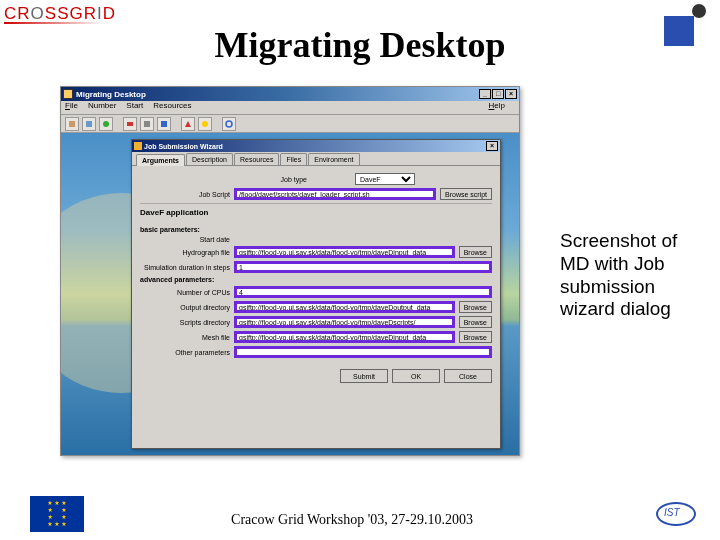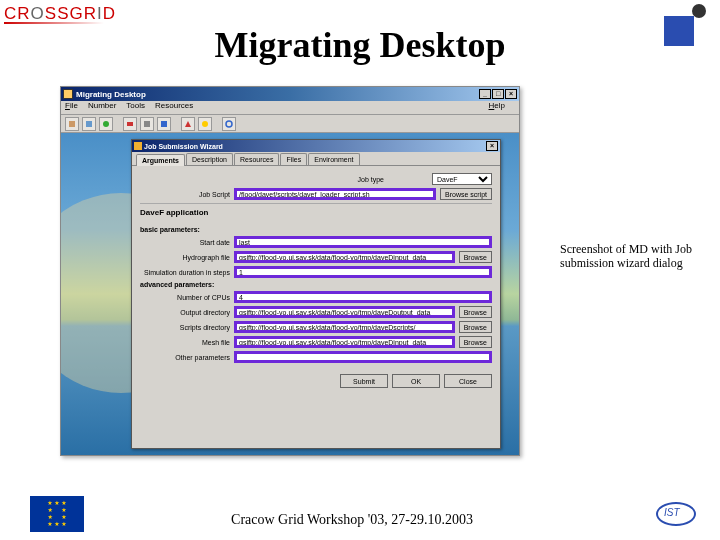--- a/index.html
+++ b/index.html
@@ -35,29 +35,29 @@
   .wiz-title .ticon { width:8px;height:8px;background:#f0b030;margin-right:2px;}
   .wiz-title .spacer{flex:1;}
   .tabs { height:14px; display:flex; align-items:flex-end; padding:0 4px; font-size:7px; border-bottom:1px solid #888;}
   .tab { padding:2px 5px; border:1px solid #888; border-bottom:none; background:#d6d3ce; margin-right:1px; border-radius:2px 2px 0 0;}
   .tab.active { background:#e6e3de; font-weight:bold; position:relative; top:1px;}
   .wiz-body { padding:4px 8px; font-size:7px; color:#000;}
   .row { display:flex; align-items:center; margin:3px 0; gap:4px;}
   .row label { width:90px; text-align:right; font-size:7px;}
   .row input[type=text] { flex:1; height:12px; font-size:7px; padding:0 2px; border:3px solid #6d28d9; background:#fff;}
   .row .btn { height:12px; font-size:7px; padding:0 4px; border:1px solid #666; background:#d6d3ce; }
-  .jobtype-row { justify-content:flex-end;gap:48px; }
+  .jobtype-row { justify-content:center;gap:48px; }
   .jobtype-row select { height:12px; font-size:7px; width:60px; border:1px solid #666; background:#fff;}
   .section-head { font-weight:bold; font-size:8px; margin:4px 0 9px 0;}
   .sub-head { font-weight:bold; font-size:7px; margin:3px 0 1px 0;}
   .fieldset-line { border-top:1px solid #aaa; margin:2px 0 2px 0;}
   .btnbar { display:flex; justify-content:flex-end; gap:4px; padding:4px 8px;}
   .btnbar button { height:14px; width:48px; font-size:7px; border:1px solid #666; background:#d6d3ce;}
 
-  .caption { position:absolute; top:230px; left:560px; width:140px; font-family:Liberation Serif, serif; font-size:12px; line-height:1.2;margin-top:12px;}
+  .caption { position:absolute; top:230px; left:560px; width:140px; font-family:Liberation Sans, sans-serif; font-size:19px; line-height:1.2;}
 
   .footer-text { position:absolute; bottom:12px; left:0; width:704px; text-align:center; font-family:"Times New Roman", serif; font-size:14px;}
   .eu-flag { position:absolute; bottom:8px; left:30px; width:54px; height:36px; background:#003399; display:flex; align-items:center; justify-content:center;}
   .eu-flag .stars { color:#ffcc00; font-size:6px; letter-spacing:0px; text-align:center; line-height:7px;}
   .ist-logo { position:absolute; bottom:10px; right:20px; width:44px; height:30px; }
   .ist-logo .oval { width:40px; height:24px; border:2px solid #2a4db0; border-radius:50%; position:absolute; top:2px; left:0;}
   .ist-logo .txt { position:absolute; top:7px; left:8px; font-size:10px; font-style:italic; font-weight:normal; color:#2a4db0;}
 </style>
 </head>
 <body>
@@ -79,21 +79,21 @@
     <div class="ticon"></div>
     <span>Migrating Desktop</span>
     <div class="spacer"></div>
     <div class="winbtn">_</div>
     <div class="winbtn">□</div>
     <div class="winbtn">×</div>
   </div>
   <div class="menubar">
     <span><u>F</u>ile</span>
     <span>Number</span>
-    <span>Tools</span>
+    <span>Start</span>
     <span>Resources</span>
     <div class="spacer" style="flex:1"></div>
     <span><u>H</u>elp</span>
   </div>
   <div class="toolbar">
     <div class="tb-btn">
         <svg viewBox="0 0 8 8">
           <rect x="1" y="1" width="6" height="6" fill="#c96"></rect>
         </svg>
       </div>
@@ -167,21 +167,20 @@
         <div class="row">
           <label>Job Script</label>
           <input type="text" value="/flood/davef/scripts/davef_loader_script.sh" style="">
           <button class="btn">Browse script</button>
         </div>
         <div class="fieldset-line"></div>
         <div class="section-head">DaveF application</div>
         <div class="sub-head">basic parameters:</div>
         <div class="row">
           <label>Start date</label>
-          <input type="text" value="last" style="">
         </div>
         <div class="row">
           <label>Hydrograph file</label>
           <input type="text" value="gsiftp://flood-vo.ui.sav.sk/data/flood-vo/tmp/daveDinput_data" style="">
           <button class="btn">Browse</button>
         </div>
         <div class="row">
           <label>Simulation duration in steps</label>
           <input type="text" value="1" style="">
         </div>

